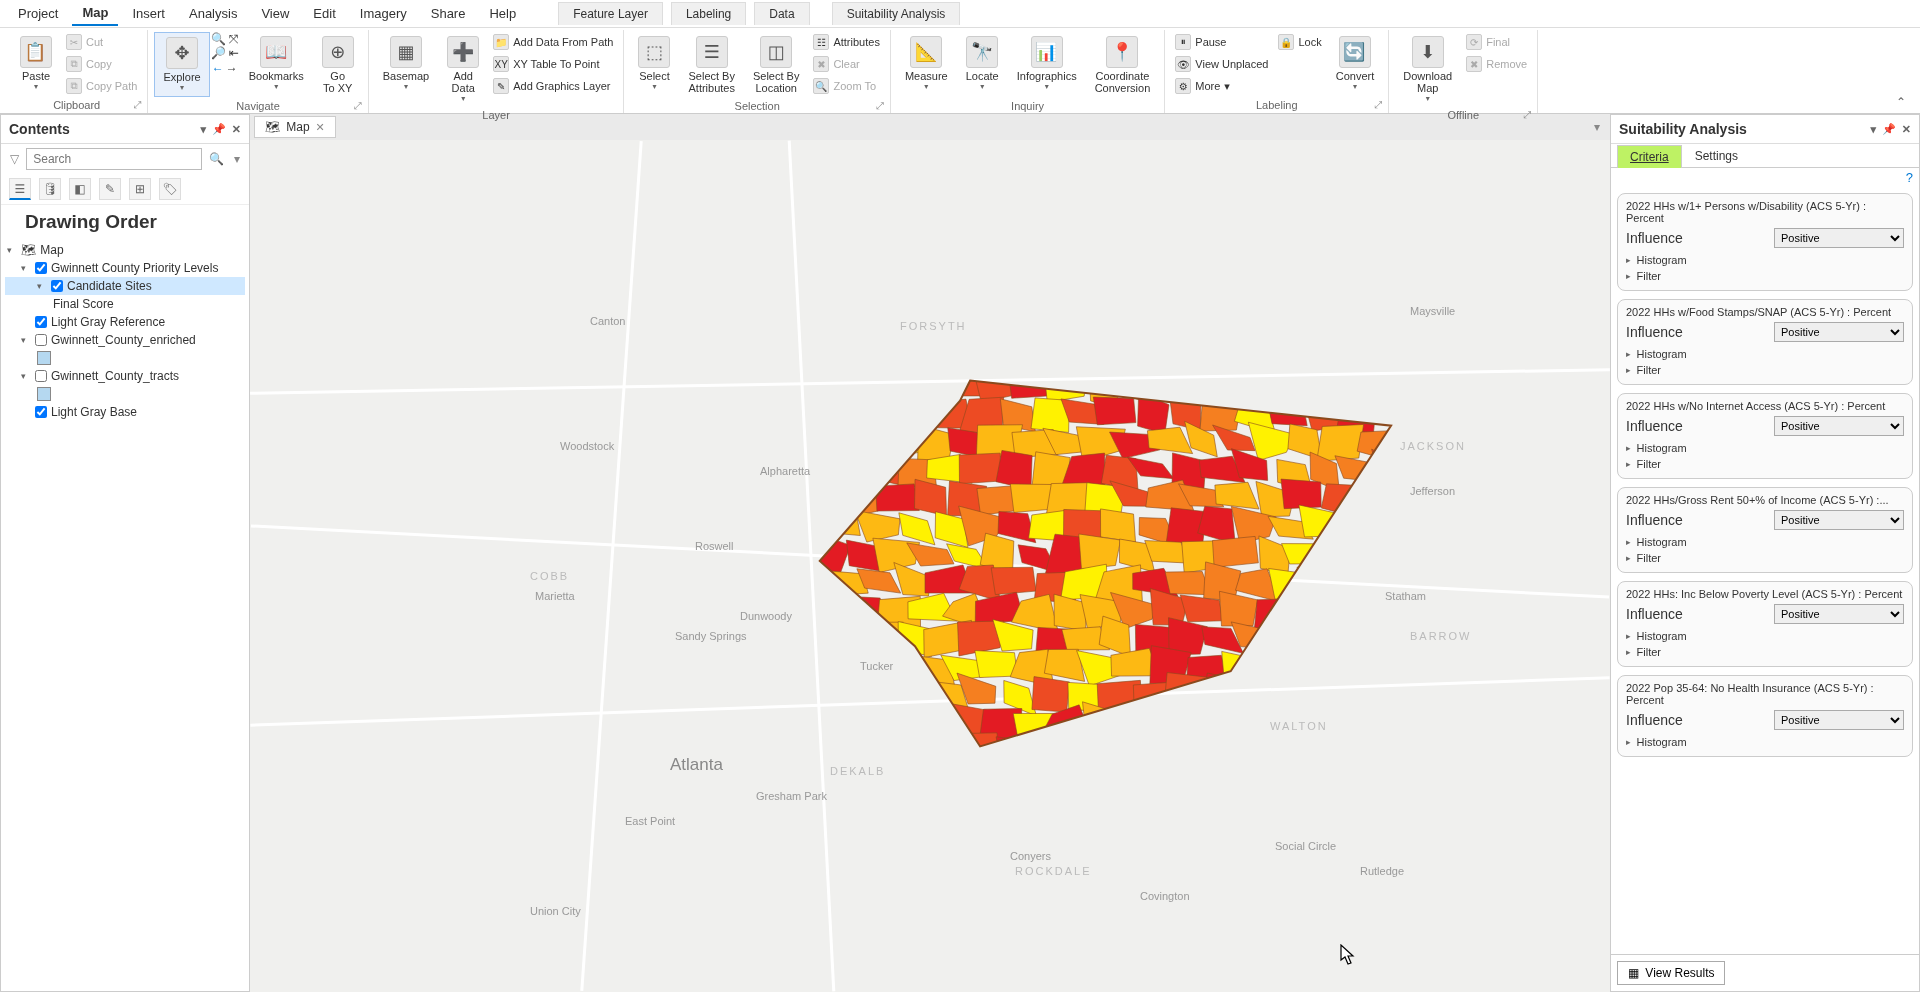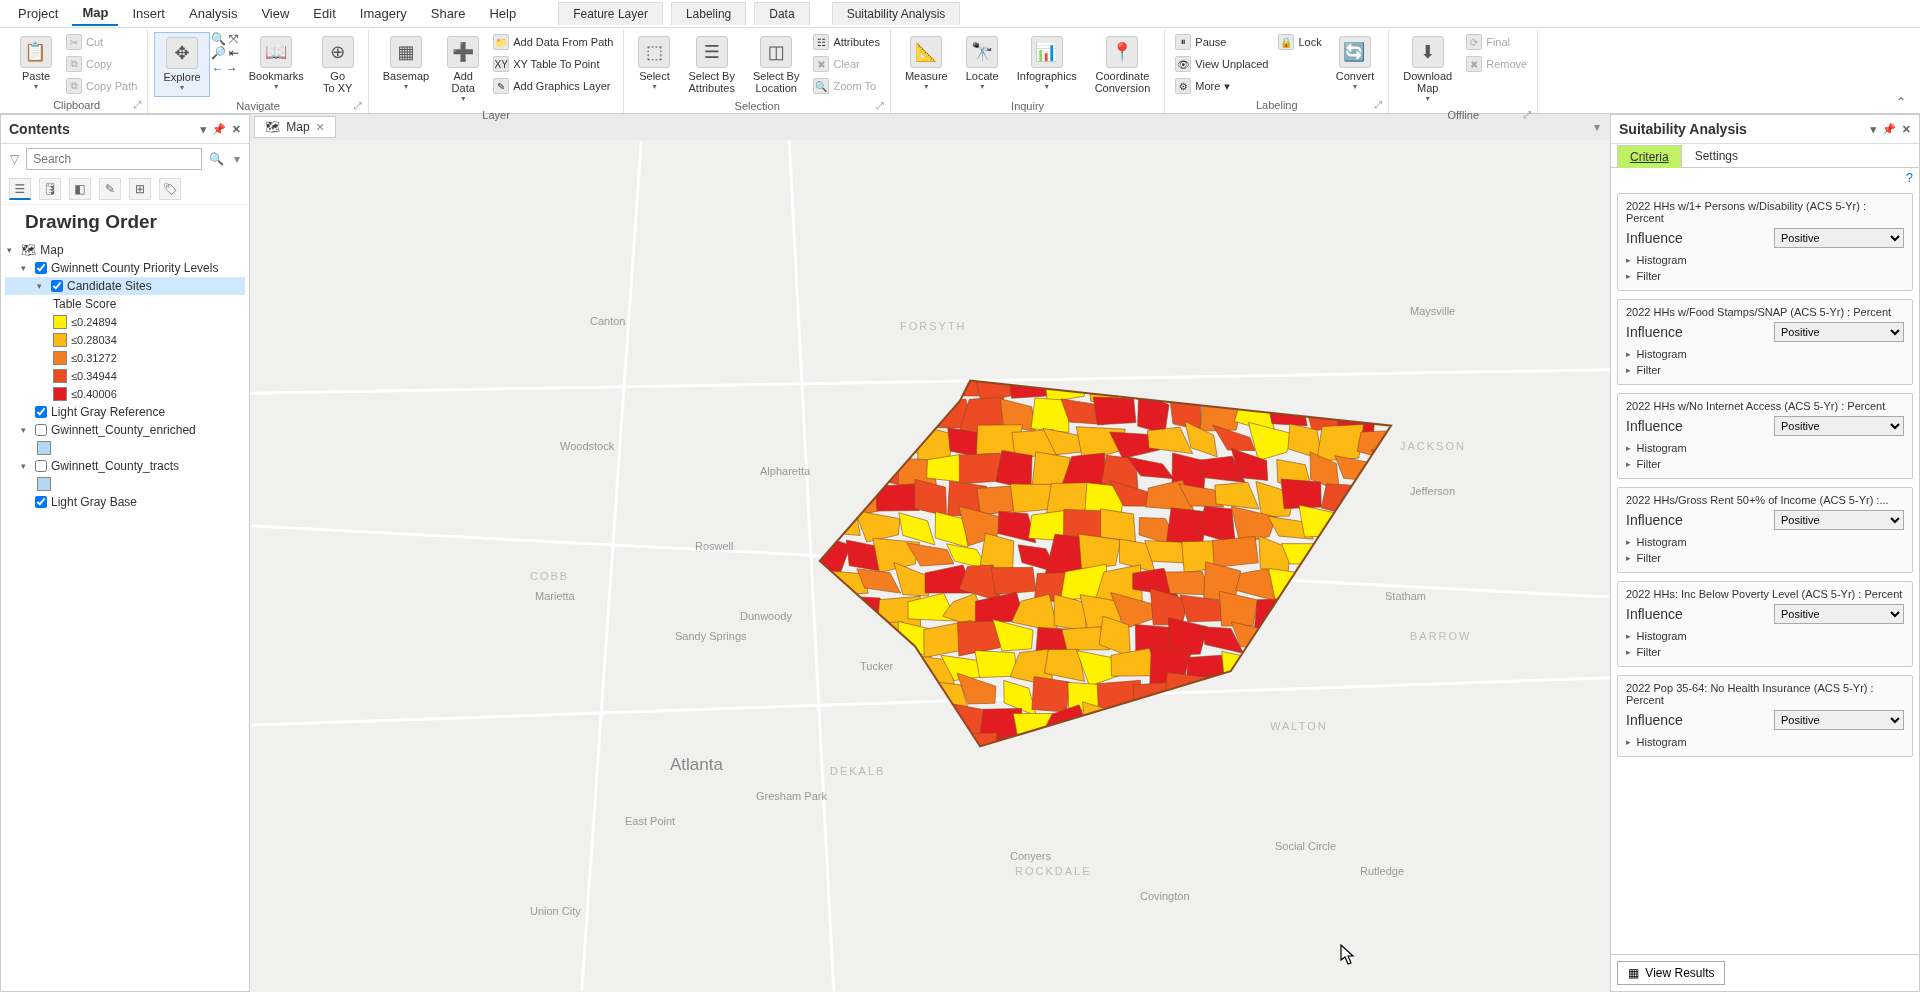--- a/index.html
+++ b/index.html
@@ -61,21 +61,21 @@
 .maplabel.big { font-size: 17px; color: #888; font-weight: 500; }
 .maplabel.cty { font-size: 11px; color: #bbb; letter-spacing: 2px; text-transform: uppercase; }
 
 
 .suitability { width: 310px; }
 .sa-tabs { display: flex; border-bottom: 1px solid #ccc; padding: 0 6px; }
 .sa-tab { padding: 4px 12px; font-size: 12px; cursor: pointer; border: 1px solid transparent; border-bottom: none; }
 .sa-tab.active { background: #bef264; border-color: #ccc; position: relative; top: 1px; text-decoration: underline; }
 .sa-body { flex: 1; overflow-y: auto; padding: 6px; position: relative; }
 .sa-help { text-align: right; padding: 2px 6px; color: #0078d4; font-size: 13px; }
-.criterion { border: 1px solid #ccc; border-radius: 2px; margin-bottom: 8px; padding: 6px 8px; background: #fafafa; }
+.criterion { border: 1px solid #ccc; border-radius: 8px; margin-bottom: 8px; padding: 6px 8px; background: #fafafa; }
 .criterion .title { font-size: 11px; margin-bottom: 4px; }
 .criterion .row { display: flex; align-items: center; justify-content: space-between; margin: 4px 0; }
 .criterion .row label { font-size: 14px; }
 .criterion select { width: 130px; font-size: 11px; padding: 2px; border: 1px solid #aaa; }
 .criterion .expand-row { display: flex; align-items: center; gap: 6px; font-size: 11px; padding: 2px 0; }
 .criterion .expand-row .chev { font-size: 9px; color: #666; }
 .sa-footer { border-top: 1px solid #ccc; padding: 6px; display: flex; }
 .view-results-btn { border: 1px solid #aaa; background: #fff; padding: 4px 10px; font-size: 12px; display: flex; align-items: center; gap: 6px; cursor: pointer; }
 .cursor-arrow { position: absolute; width: 16px; height: 22px; pointer-events: none; }
 
@@ -351,43 +351,21 @@
           <span class="expand">▾</span>
           <input type="checkbox" class="chk" checked="" style="">
           <span>Gwinnett County Priority Levels</span>
         </div>
       <div class="toc-row indent2 selected">
           <span class="expand">▾</span>
           <input type="checkbox" class="chk" checked="" style="">
           <span>Candidate Sites</span>
         </div>
       <div class="toc-row indent3">
-          <span>Table Score</span>
-        </div>
-      <div id="legend-rows">
-          <div class="toc-row indent3">
-            <span class="swatch" style="background:#fff200"></span>
-            <span class="legend-label">≤0.24894</span>
-          </div>
-          <div class="toc-row indent3">
-            <span class="swatch" style="background:#fdb913"></span>
-            <span class="legend-label">≤0.28034</span>
-          </div>
-          <div class="toc-row indent3">
-            <span class="swatch" style="background:#f57f20"></span>
-            <span class="legend-label">≤0.31272</span>
-          </div>
-          <div class="toc-row indent3">
-            <span class="swatch" style="background:#ed4b23"></span>
-            <span class="legend-label">≤0.34944</span>
-          </div>
-          <div class="toc-row indent3">
-            <span class="swatch" style="background:#e31b23"></span>
-            <span class="legend-label">≤0.40006</span>
-          </div>
+          <span>Final Score</span>
         </div>
       <div class="toc-row indent1">
           <span class="expand"></span>
           <input type="checkbox" class="chk" checked="" style="">
           <span>Light Gray Reference</span>
         </div>
       <div class="toc-row indent1">
           <span class="expand">▾</span>
           <input type="checkbox" class="chk" style="">
           <span>Gwinnett_County_enriched</span>

